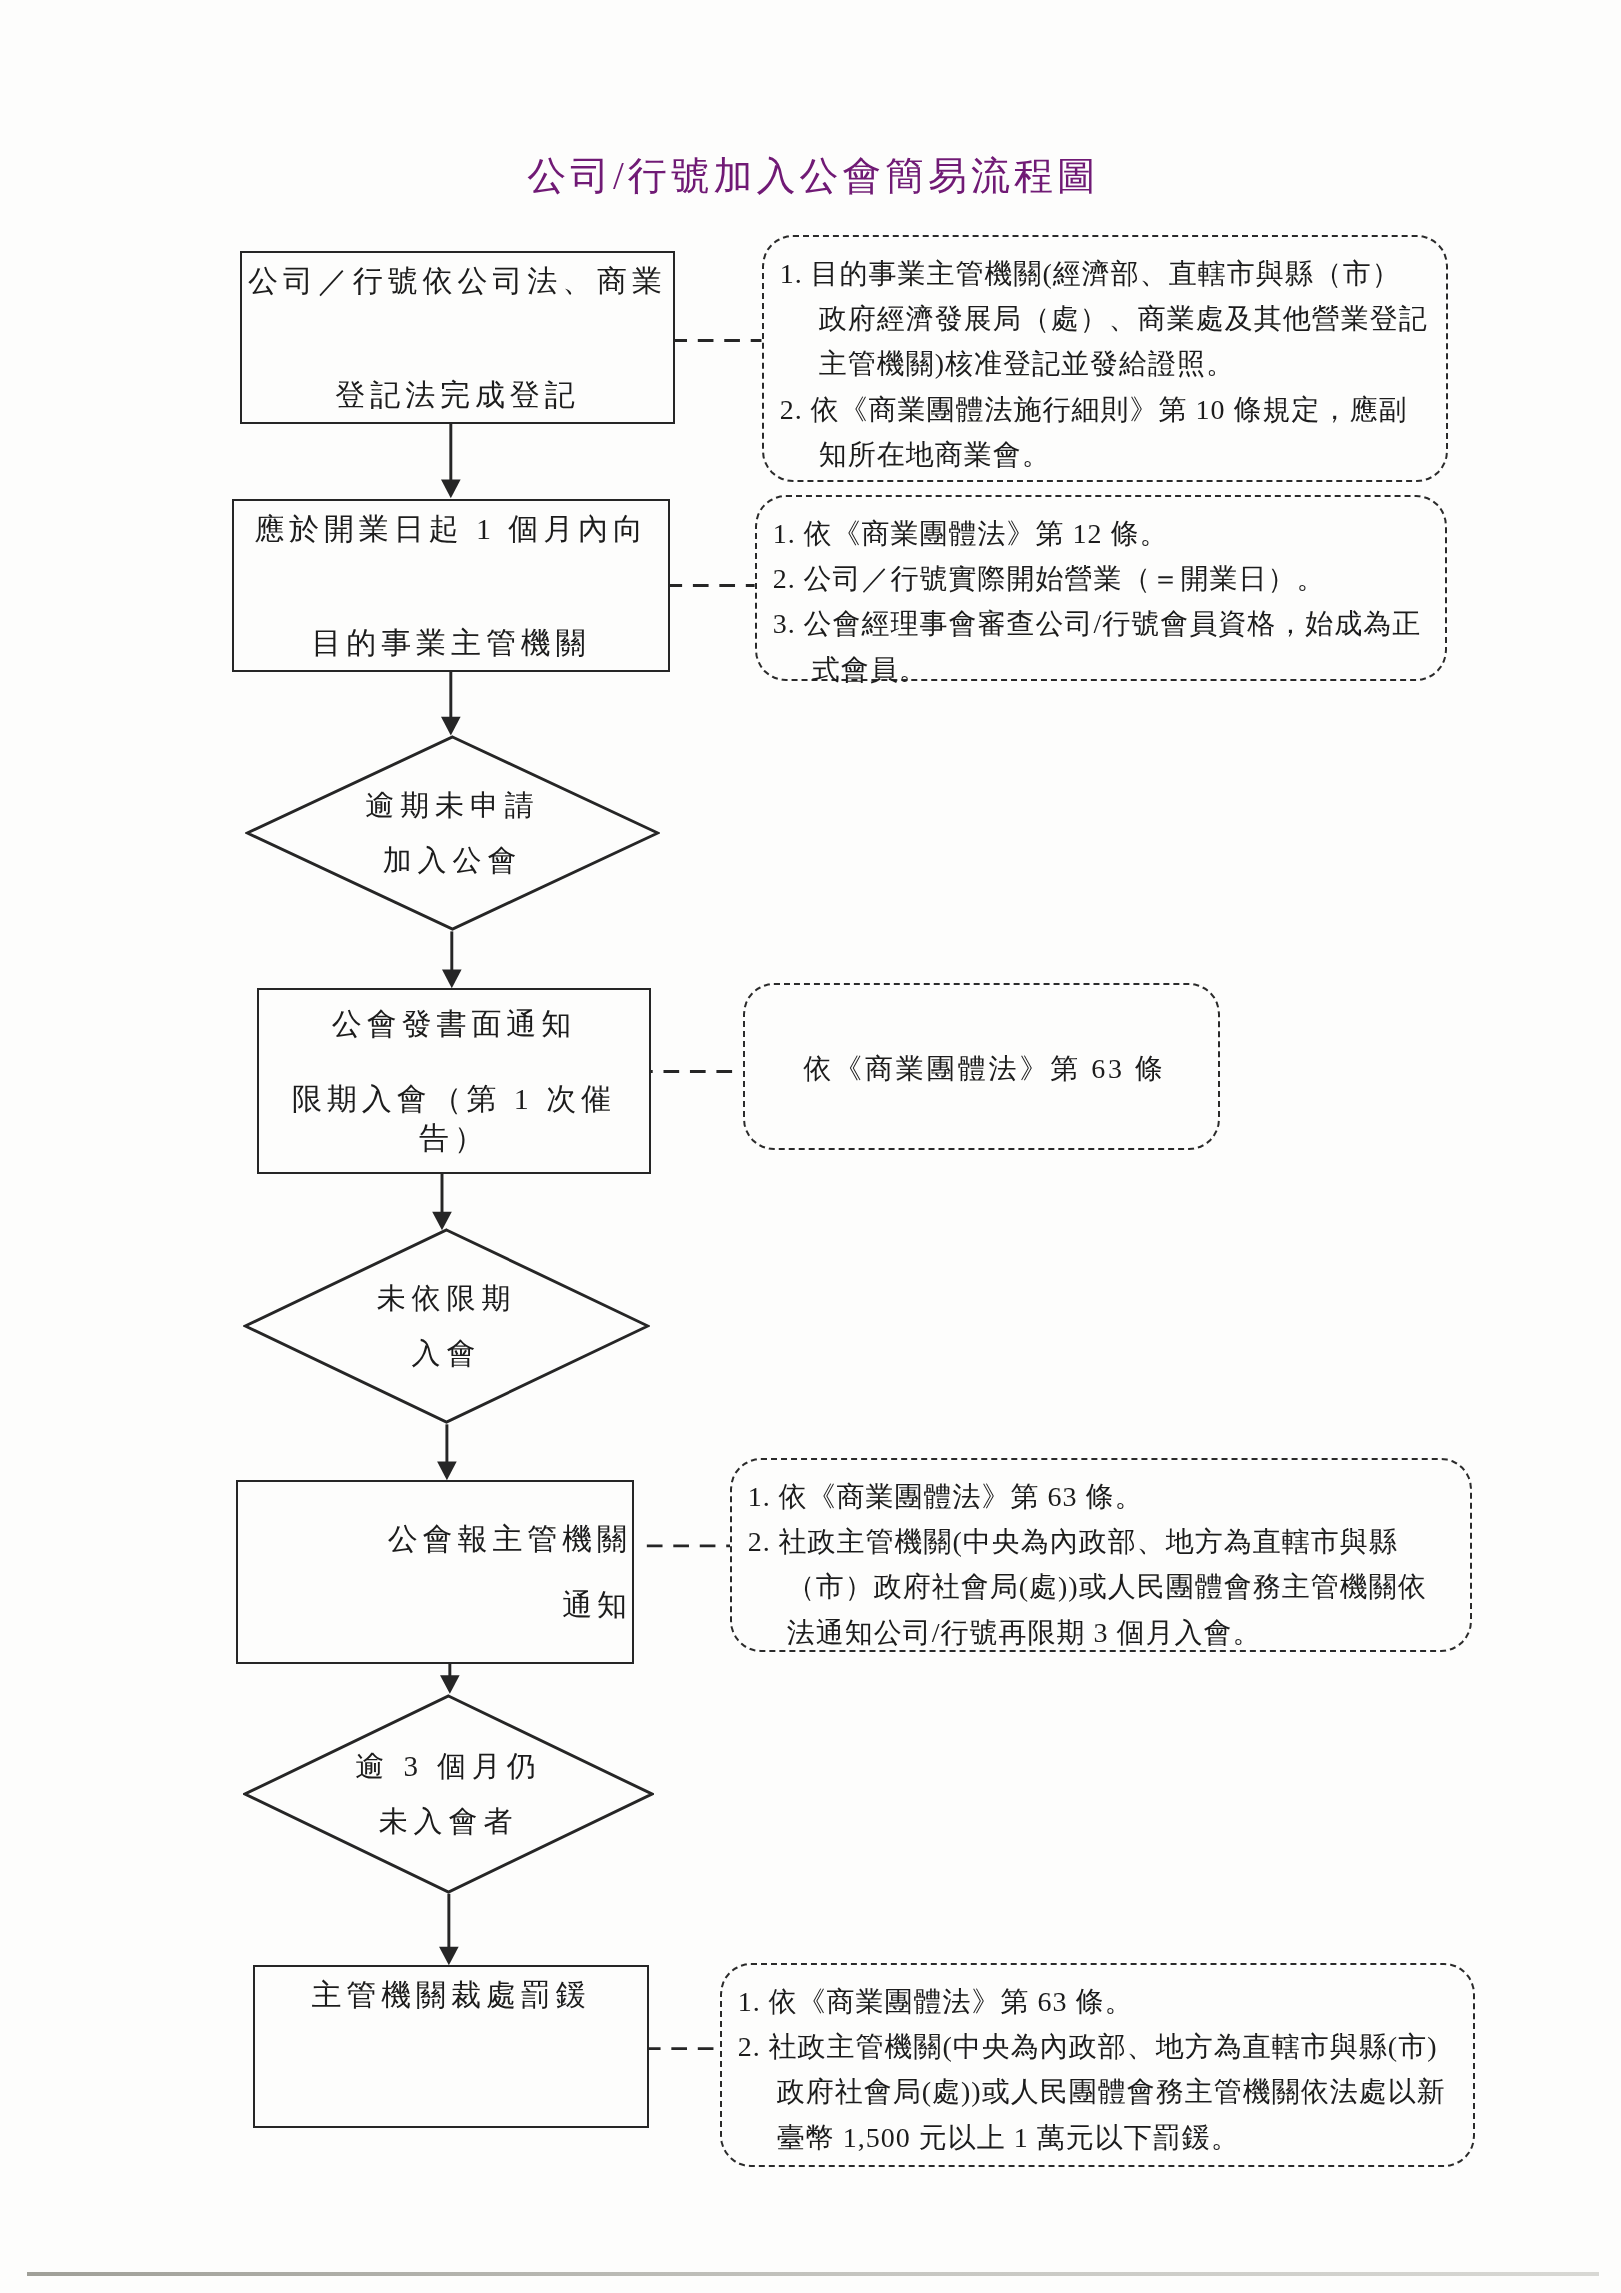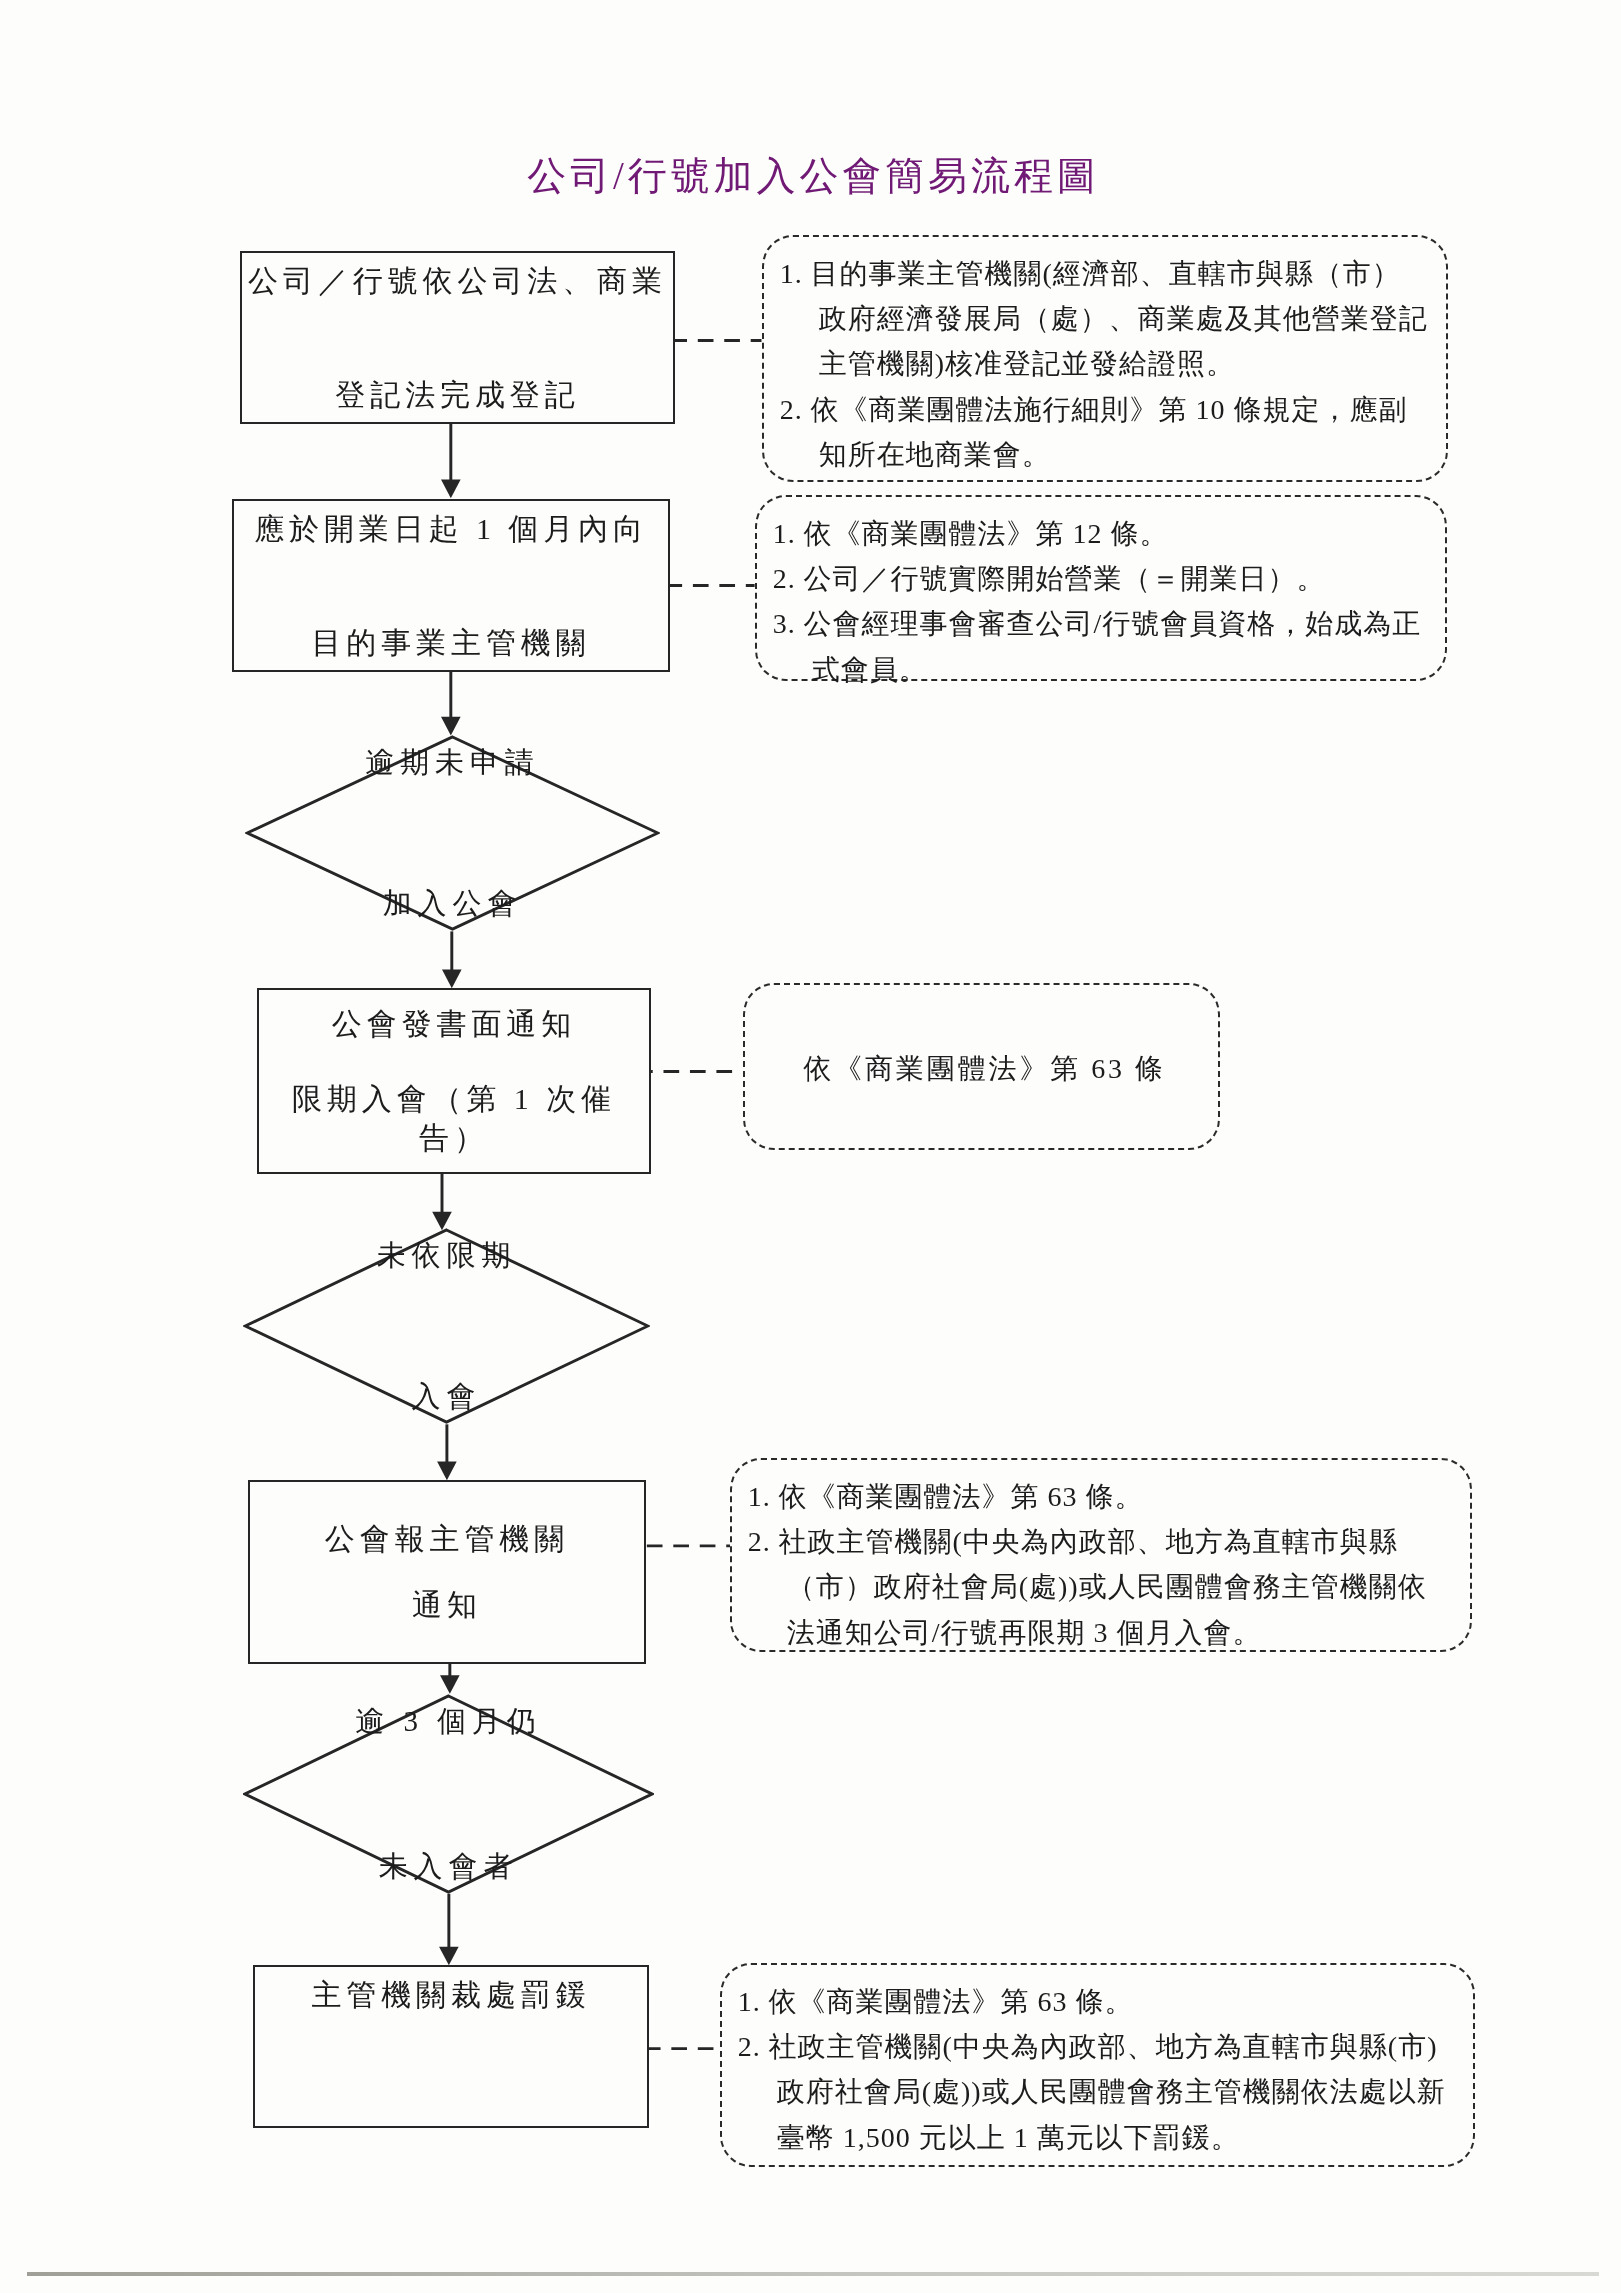--- a/index.html
+++ b/index.html
@@ -30,21 +30,21 @@
     display: flex; flex-direction: column; justify-content: space-between; align-items: center;
     font-size: 30px; letter-spacing: 4.9px; line-height: 1.85;
     text-align: center; color: #1c1c1c;
   }
   .pbox.spread { justify-content: space-evenly; line-height: 1.3; padding: 9.8px 0; }
 
   .diamond { position: absolute; }
   .diamond svg { position: absolute; left: 0; top: 0; }
   .diamond .dtext {
     position: absolute; left: 0; top: 0; right: 0; bottom: 0;
-    display: flex; flex-direction: column; justify-content: space-between; align-items: center;
+    display: flex; flex-direction: column; justify-content: center; align-items: center;
     font-size: 29px; letter-spacing: 5.9px; line-height: 1.9; text-align: center; color: #1c1c1c;
   }
 
   .ann {
     position: absolute;
     border: 2.9px dashed #2a2a2a;
     border-radius: 31px;
     background: #fdfdfc;
     font-size: 28px; line-height: 1.62; letter-spacing: 1px;
     color: #1c1c1c;
@@ -167,21 +167,21 @@
   <div class="diamond" style="left:243px; top:1228px; width:407px; height:196px;">
     <svg width="407" height="196" viewBox="0 0 415 200">
       <polygon points="207.5,2 413,100 207.5,198 2,100" fill="#fdfdfc" stroke="#262626" stroke-width="3"></polygon>
     </svg>
     <div class="dtext">
       <div>未依限期</div>
       <div>入會</div>
     </div>
   </div>
 
-  <div class="pbox spread" style="left:248px; top:1480px; width:394px; height:160px;">
+  <div class="pbox spread" style="left:236px; top:1480px; width:394px; height:160px;align-items:flex-end;">
     <div>公會報主管機關</div>
     <div>通知</div>
   </div>
 
   <div class="ann" style="left:730px; top:1458px; width:742px; height:194px;">
     <div class="ann-item">
       <span class="num">1.</span><span>依《商業團體法》第 63 條。</span>
     </div>
     <div class="ann-item">
       <span class="num">2.</span><span>社政主管機關(中央為內政部、地方為直轄市與縣（市）政府社會局(處))或人民團體會務主管機關依法通知公司/行號再限期 3 個月入會。</span>

